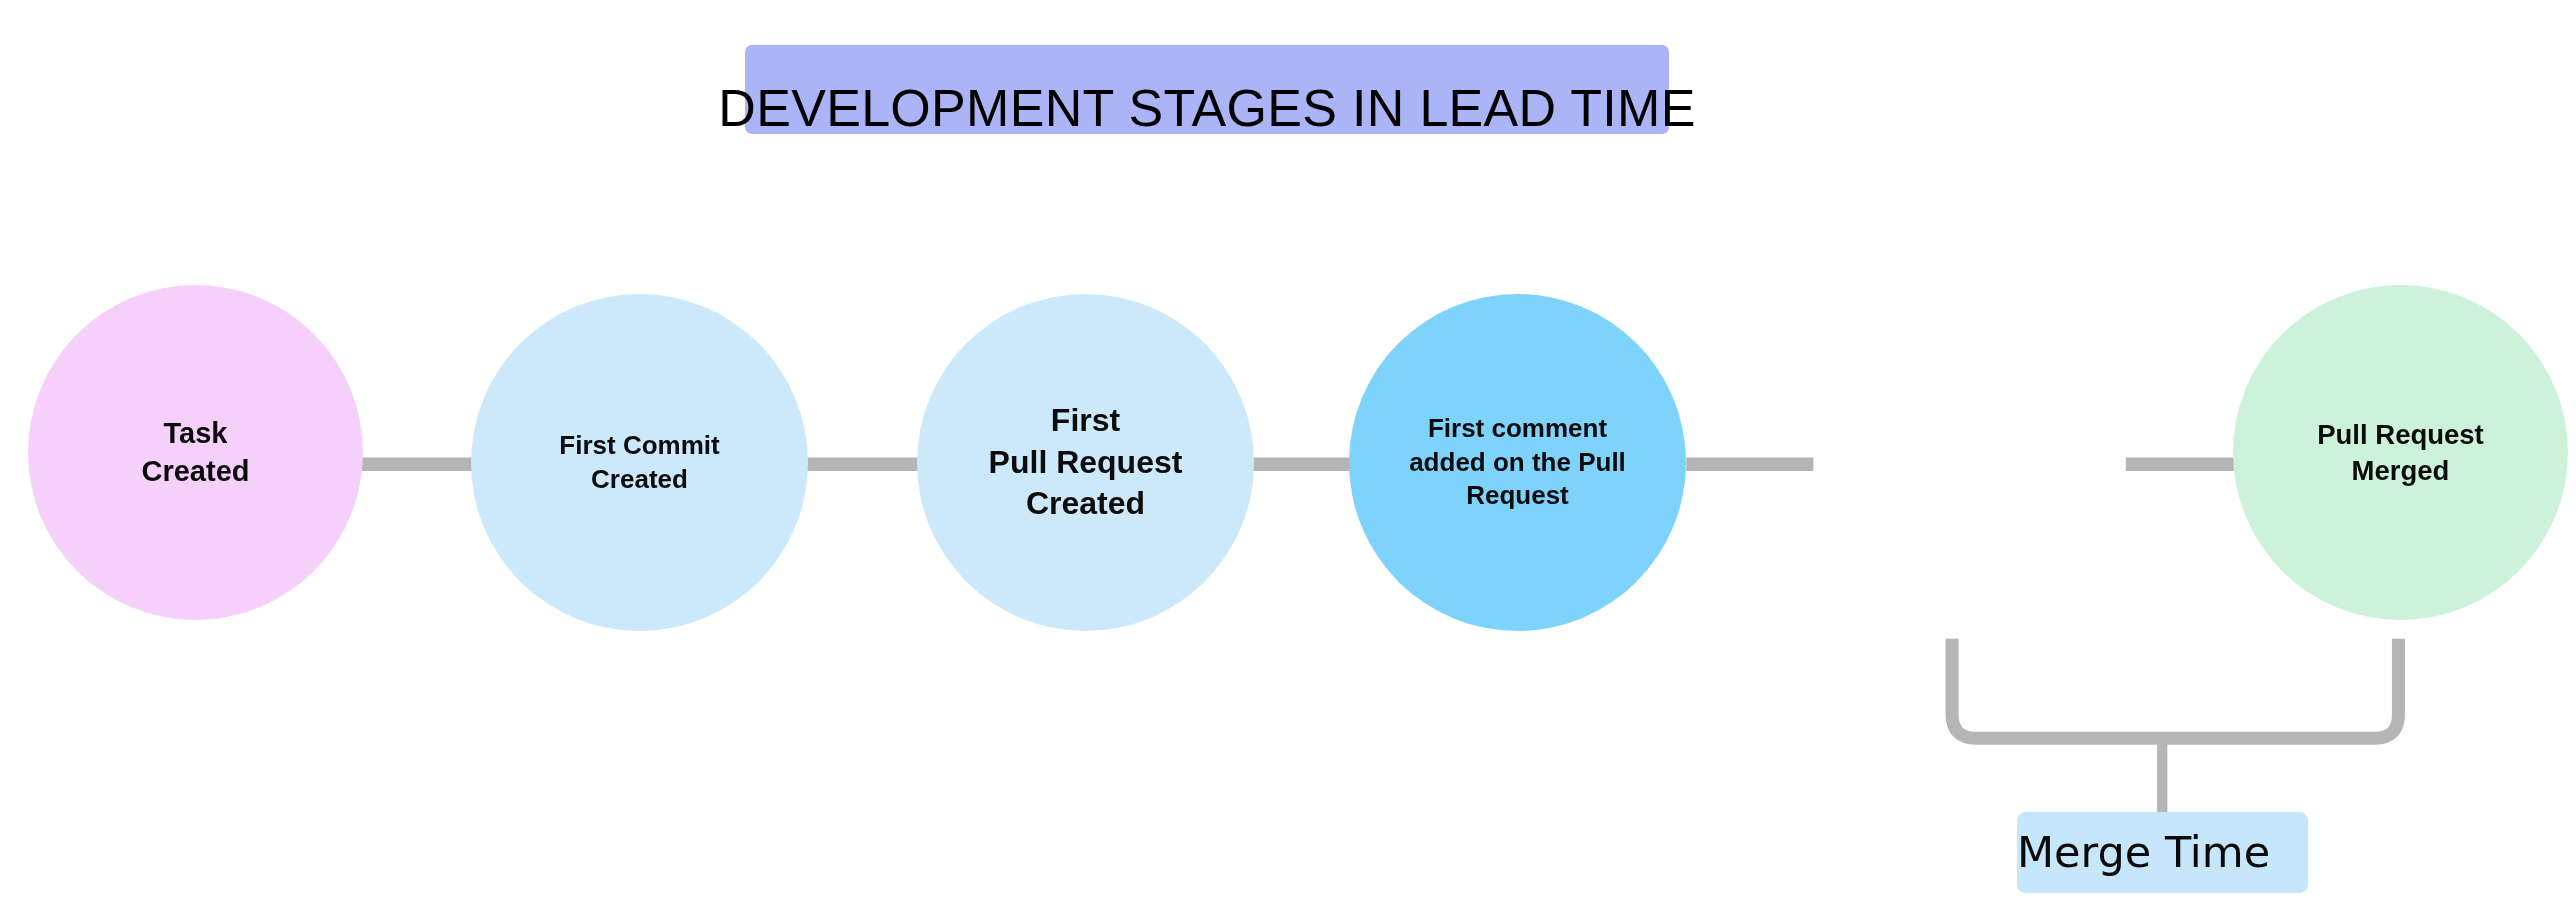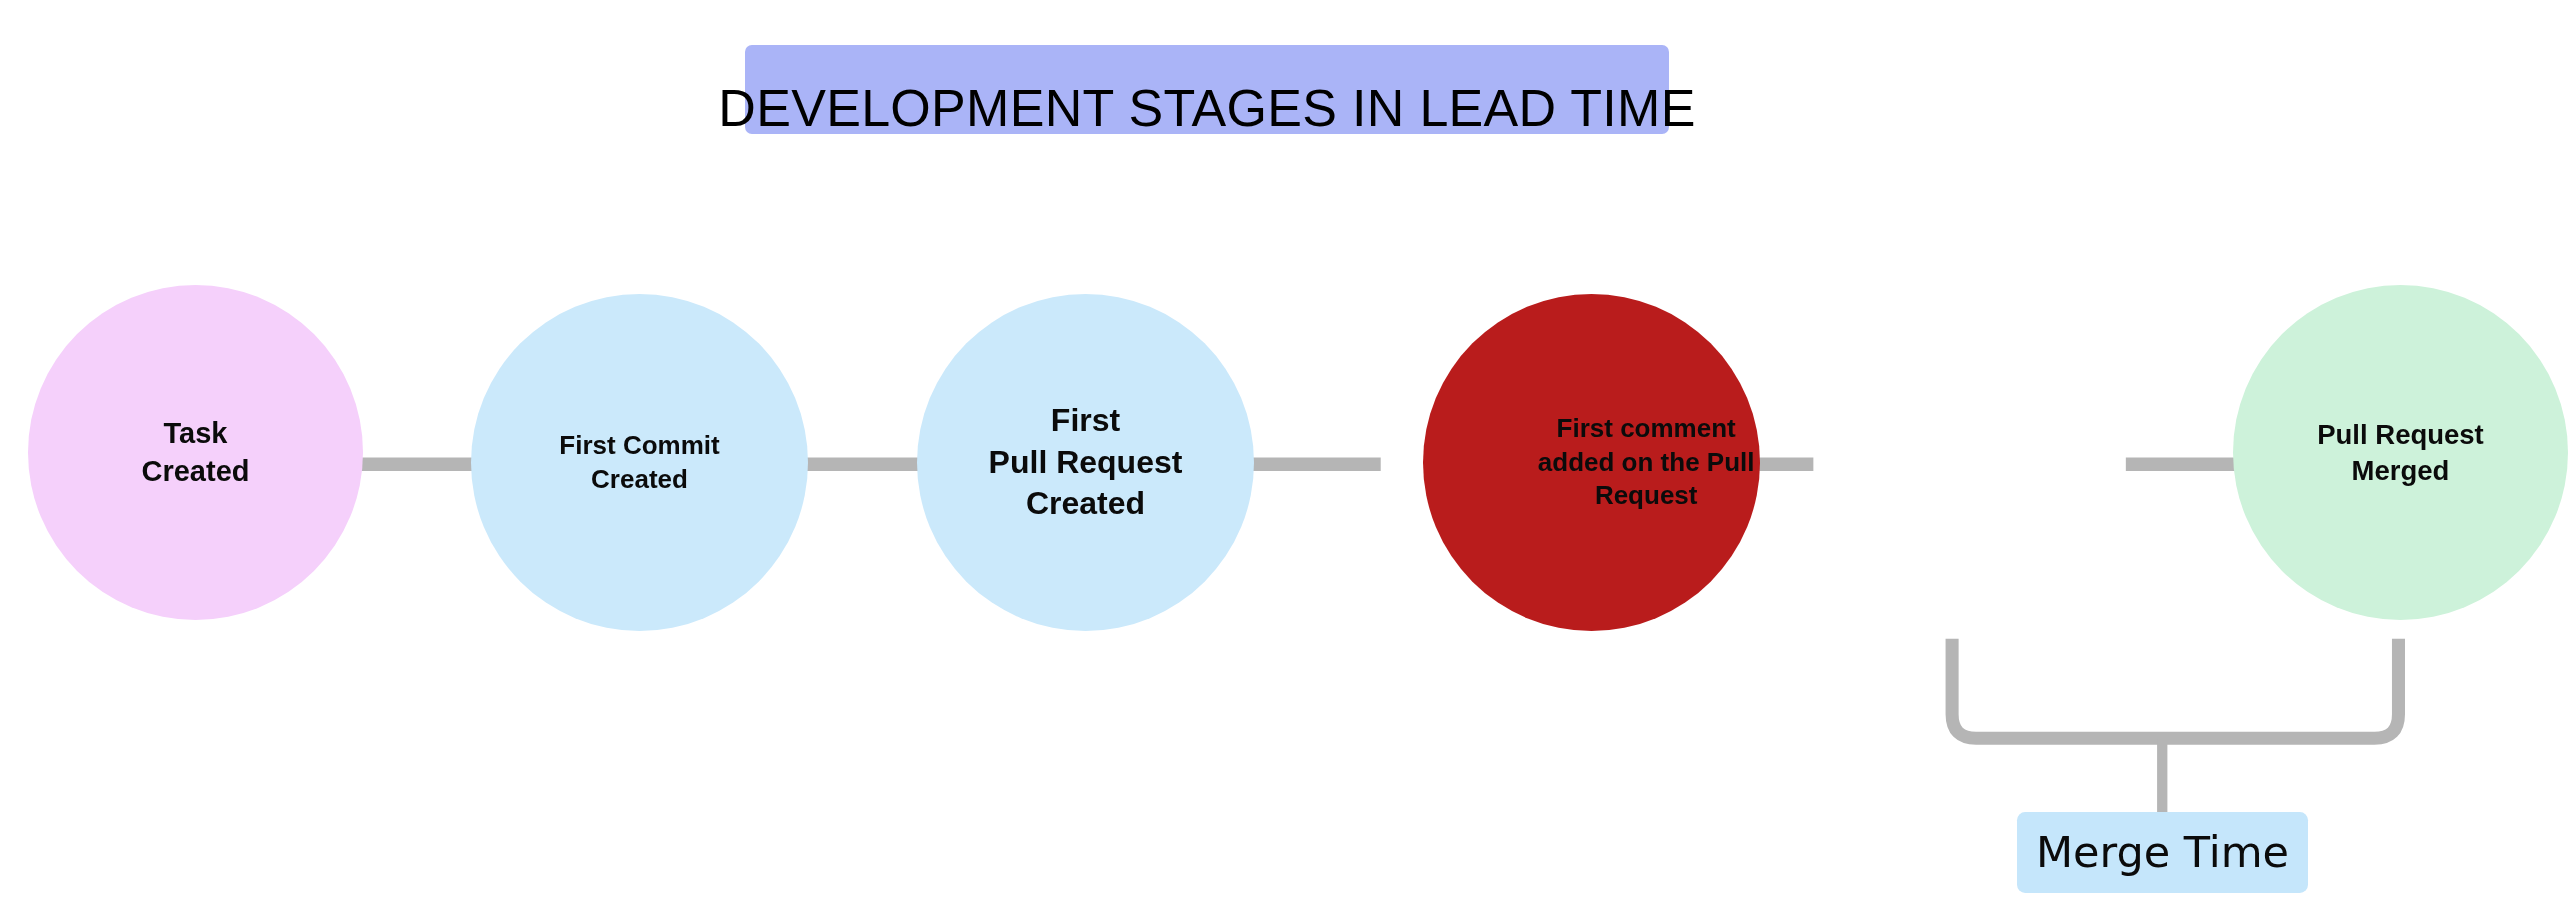--- a/index.html
+++ b/index.html
@@ -78,21 +78,21 @@
   #merge-time-box {
     position: absolute;
     left: 2017px;
     top: 812px;
     width: 291px;
     height: 81px;
     background: #c5e6fb;
     border-radius: 8.2px;
     display: flex;
     align-items: center;
-    justify-content: center;
+    justify-content: flex-start;
     z-index: 3;
   }
   #merge-time-label {
     font-family: "DejaVu Sans", sans-serif;
     font-size: 43px;
     font-weight: 400;
     color: #0b0b0b;
     white-space: nowrap;
     line-height: 1;
   }
@@ -128,21 +128,21 @@
     <span class="stage-label" style="font-size:26px;">First Commit
 Created</span>
   </div>
 
   <div class="stage" style="left:917px; top:294px; width:337px; height:337px; background:#cbe9fb;">
     <span class="stage-label" style="font-size:32px;">First
 Pull Request
 Created</span>
   </div>
 
-  <div class="stage" style="left:1423px; top:294px; width:337px; height:337px; background:#b91c1c;justify-content:flex-end;">
+  <div class="stage" style="left:1349px; top:294px; width:337px; height:337px; background:#7dd3fc;">
     <span class="stage-label" style="font-size:26px;">First comment
 added on the Pull
 Request</span>
   </div>
 
 
   <div class="stage" style="left:2233px; top:285px; width:335px; height:335px; background:#cdf2da;">
     <span class="stage-label" style="font-size:27.5px;">Pull Request
 Merged</span>
   </div>

